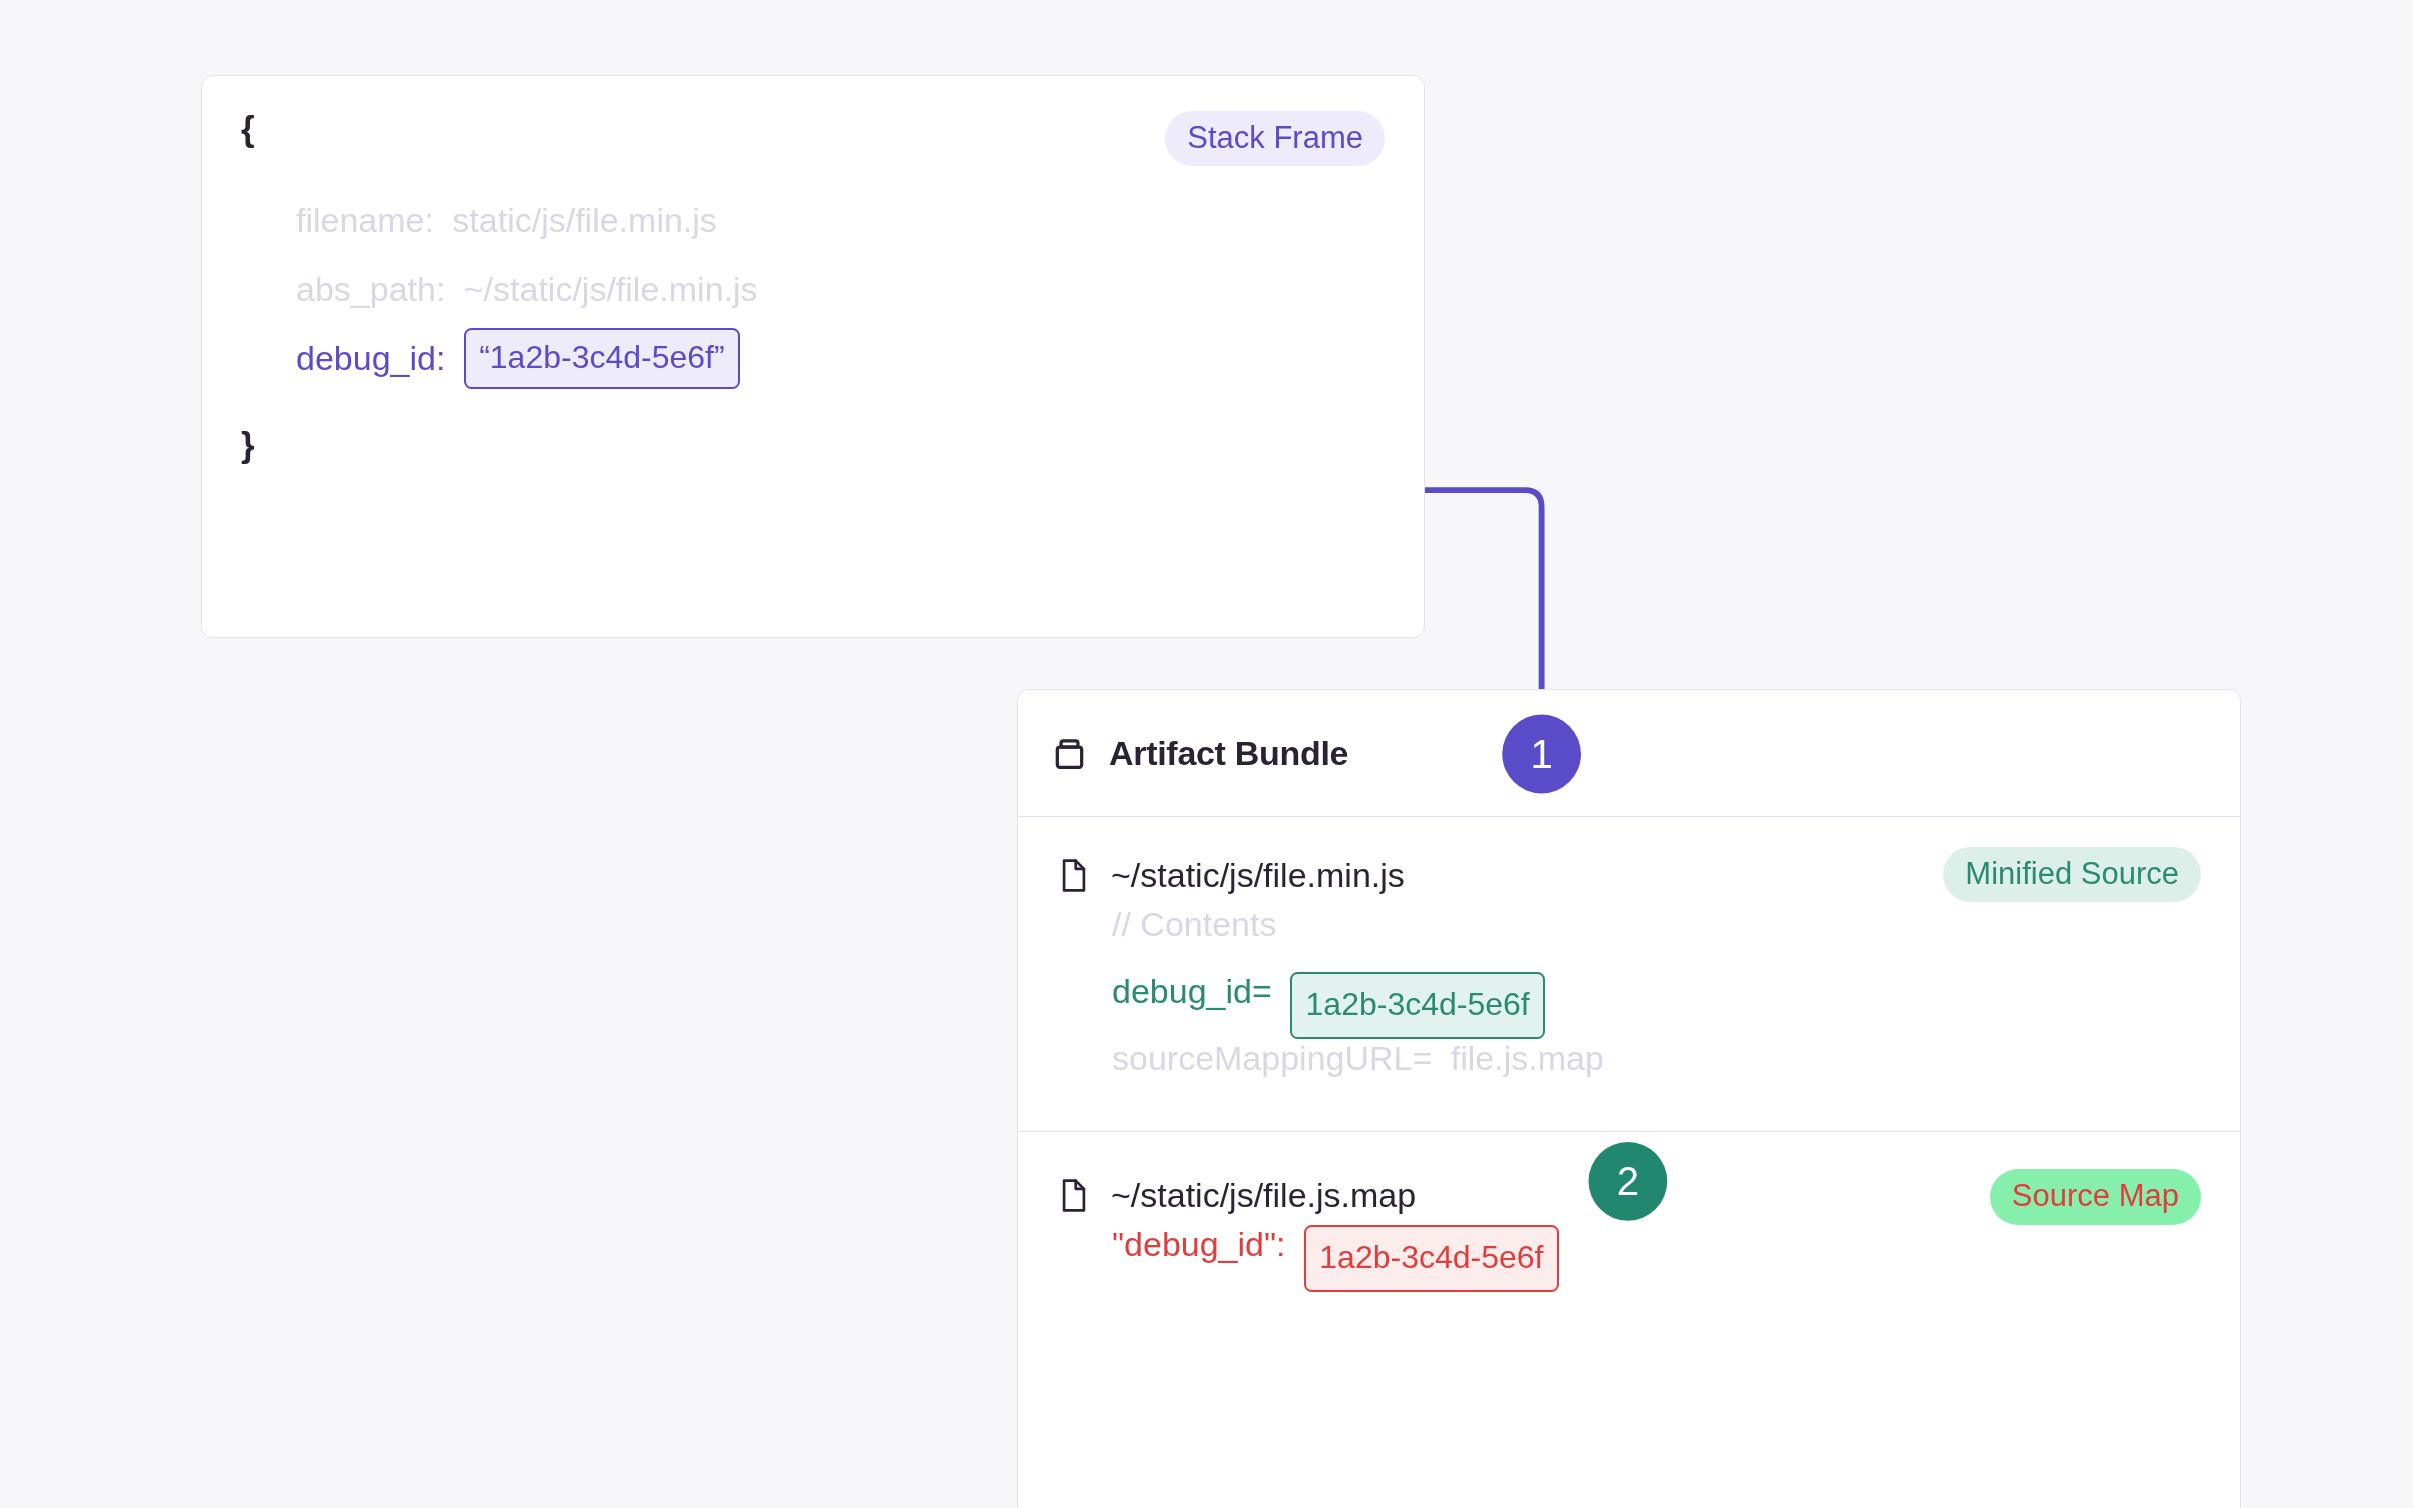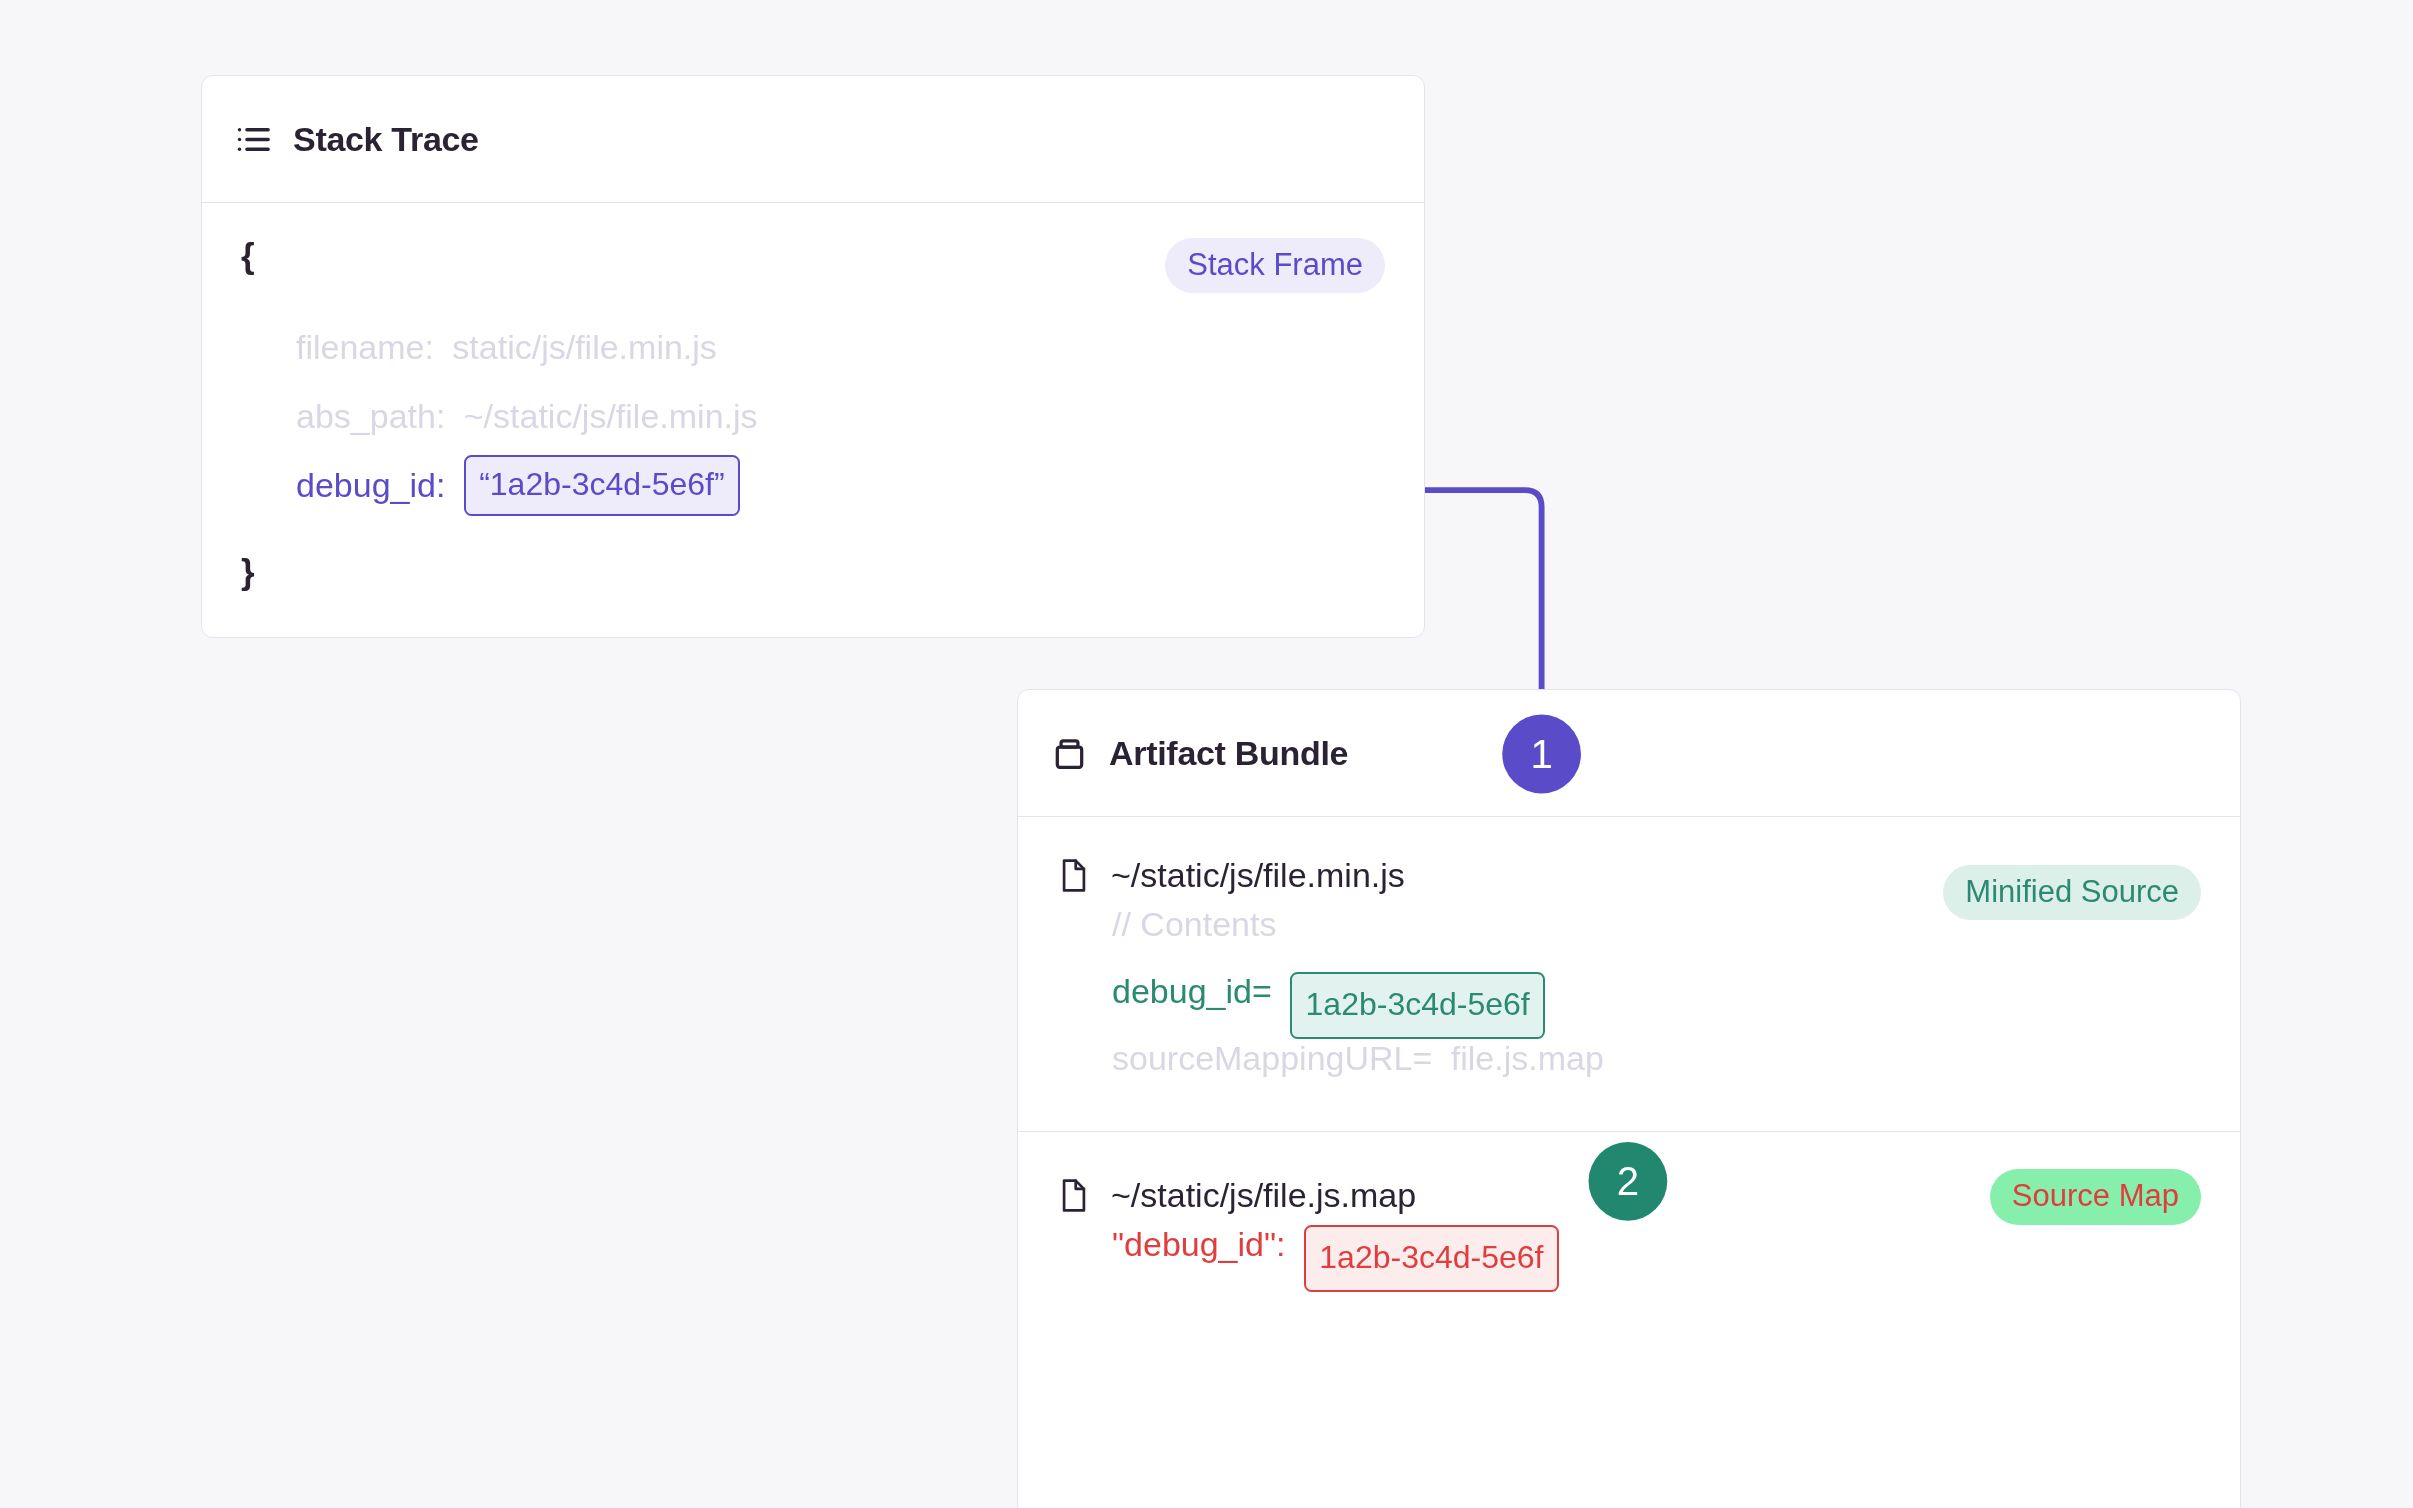--- a/index.html
+++ b/index.html
@@ -124,31 +124,20 @@
       </linearGradient>
     </defs>
 
     <path d="M 1073 585 L 1820 585 Q 1840 585 1840 605 L 1840 1243" fill="none" stroke="url(#gradIndigoGreen)" stroke-width="7"></path>
 
     <path d="M 1943 1274 L 1943 1553" fill="none" stroke="url(#gradGreenRed)" stroke-width="7"></path>
   </svg>
 
   <div class="card" id="stack-trace-card">
 
-    <div class="card-header">
-      <span class="hdr-icon">
-        <svg viewBox="0 0 24 24" width="39" height="39" fill="none" stroke="#2b2233" stroke-width="2.2" stroke-linecap="round">
-          <path d="M8 6h13M8 12h13M8 18h13"></path>
-          <circle cx="3.4" cy="6" r="1.05" fill="#2b2233" stroke="none"></circle>
-          <circle cx="3.4" cy="12" r="1.05" fill="#2b2233" stroke="none"></circle>
-          <circle cx="3.4" cy="18" r="1.05" fill="#2b2233" stroke="none"></circle>
-        </svg>
-      </span>
-      <span class="card-title">Stack Trace</span>
-    </div>
 
     <div class="st-body">
 
       <span class="badge badge-indigo" style="right:39px; top:35px;">Stack Frame</span>
 
       <div class="brace">{</div>
 
       <div class="st-rows">
 
         <div class="st-row">
@@ -182,21 +171,21 @@
         <svg viewBox="0 0 24 24" width="39" height="39" fill="none" stroke="#2b2233" stroke-width="2" stroke-linejoin="round" stroke-linecap="round">
           <rect x="4.5" y="8" width="15" height="12.5" rx="1.6"></rect>
           <rect x="6.8" y="4.2" width="10.4" height="3.8" rx="1.4"></rect>
         </svg>
       </span>
       <span class="card-title">Artifact Bundle</span>
     </div>
 
     <div class="ab-section sec1">
 
-      <span class="badge badge-green" style="right:39px; top:48px;">Minified Source</span>
+      <span class="badge badge-green" style="right:39px; top:30px;">Minified Source</span>
 
       <div class="file-row">
         <span class="file-icon">
           <svg viewBox="0 0 24 26" width="34" height="37" fill="none" stroke="#2b2233" stroke-width="1.9" stroke-linejoin="round" stroke-linecap="round">
             <path d="M5 2.5h8.2L19 8.3V23.5H5z"></path>
             <path d="M13.2 2.5V8.3H19"></path>
           </svg>
         </span>
         <span class="file-name">~/static/js/file.min.js</span>
       </div>

